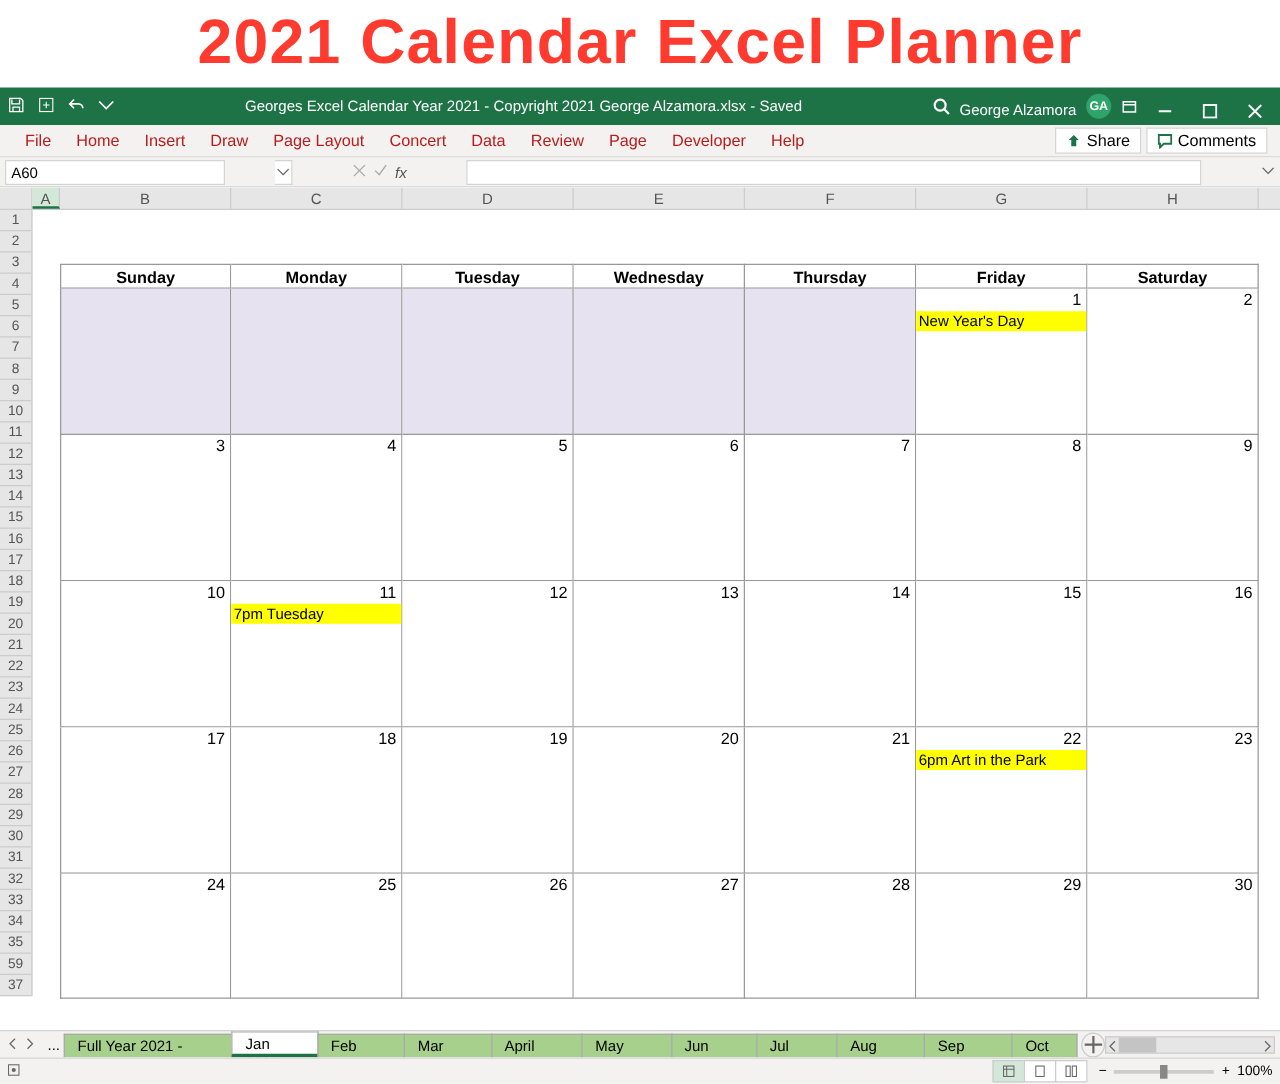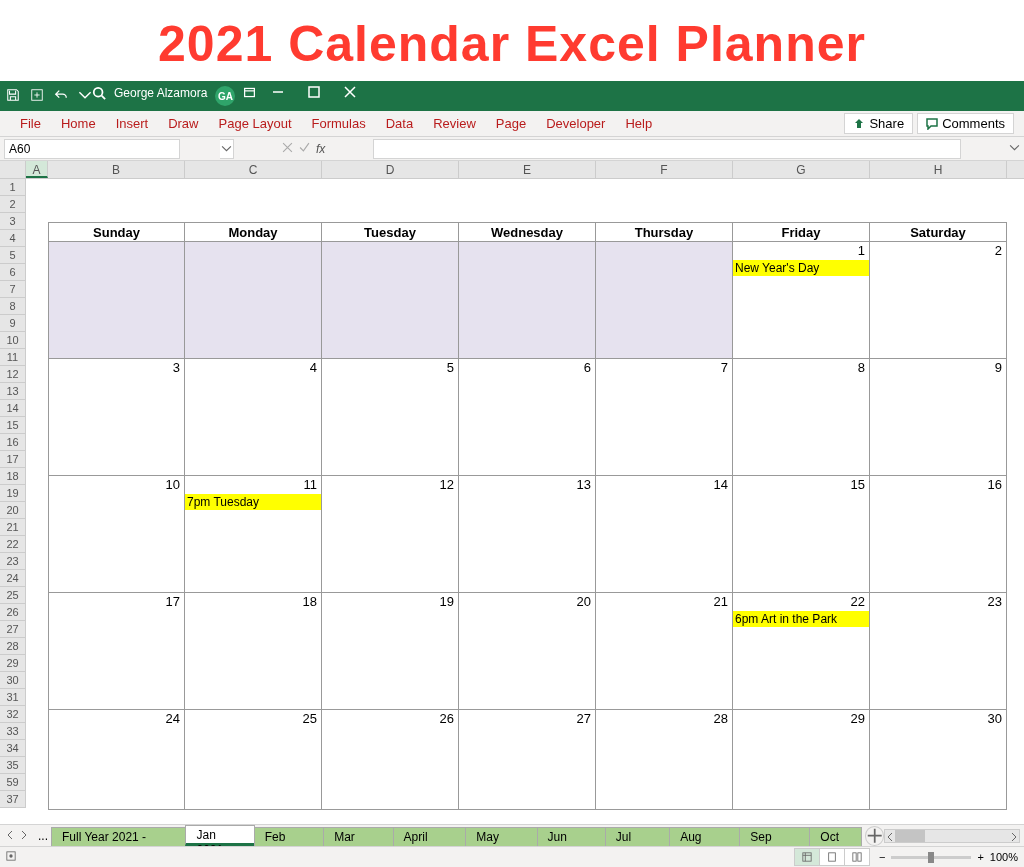--- a/index.html
+++ b/index.html
@@ -1,27 +1,27 @@
 <!DOCTYPE html>
 <html><head>
 <meta charset="utf-8">
 <style>
 * { margin: 0; padding: 0; box-sizing: border-box; }
 body { font-family: "Segoe UI", Arial, sans-serif; font-size: 12px; background: #fff; width: 1024px; height: 867px; overflow: hidden; }
 
 
-.banner { text-align: center; padding: 15px 0 8px; }
+.banner { text-align: center; padding: 4px 0 8px; }
 .banner h1 { font-size: 50px; font-weight: bold; color: #ff3b30; letter-spacing: 1px; }
 
 
 .titlebar { background: #1d7346; height: 30px; display: flex; align-items: center; color: #fff; padding: 0 6px; font-size: 12px; }
 .titlebar .qat { display: flex; gap: 10px; align-items: center; }
 .titlebar .qat svg { width: 14px; height: 14px; fill: #fff; }
 .titlebar .title-center { flex: 1; text-align: center; }
-.titlebar .title-right { display: flex; align-items: flex-start; gap: 8px; }
+.titlebar .title-right { display: flex; align-items: flex-end; gap: 8px; }
 .titlebar .avatar { width: 20px; height: 20px; border-radius: 50%; background: #2fa46a; display: flex; align-items: center; justify-content: center; font-size: 10px; font-weight: bold; }
 .titlebar .winbtn { display: flex; align-items: center; justify-content: center; width: 28px; height: 100%; cursor: pointer; }
 .titlebar .winbtn svg { width: 12px; height: 12px; stroke: #fff; fill: none; stroke-width: 1.5; }
 .searchbtn svg { width: 14px; height: 14px; stroke: #fff; fill: none; stroke-width: 2; }
 .ribbon-icon svg { width: 13px; height: 13px; stroke: #fff; fill: none; stroke-width: 1.5; }
 
 
 .ribbon-tabs { background: #f3f2f1; border-bottom: 1px solid #d4d4d4; height: 26px; display: flex; align-items: center; padding: 0 10px; font-size: 13px; }
 .ribbon-tabs .tab { padding: 0 10px; color: #b91c1c; cursor: pointer; }
 .ribbon-tabs .spacer { flex: 1; }
@@ -101,20 +101,21 @@
           <rect x="2" y="2" width="12" height="12" fill="none" stroke="#fff"></rect>
           <path d="M5 8h6M8 5v6" stroke="#fff"></path>
         </svg></span>
     <span><svg viewBox="0 0 16 16">
           <path d="M6 3L2 7l4 4M2 7h8a4 4 0 014 4" fill="none" stroke="#fff" stroke-width="1.5"></path>
         </svg></span>
     <span><svg viewBox="0 0 10 6">
           <path d="M1 1l4 4 4-4" fill="none" stroke="#fff"></path>
         </svg></span>
   </div>
+  <div class="title-center">Georges Excel Calendar Year 2021 - Copyright 2021 George Alzamora.xlsx  -  Saved</div>
   <div class="title-right">
     <span class="searchbtn"><svg viewBox="0 0 16 16">
           <circle cx="7" cy="7" r="5"></circle>
           <path d="M11 11l4 4"></path>
         </svg></span>
     <span>George Alzamora</span>
     <span class="avatar">GA</span>
     <span class="ribbon-icon"><svg viewBox="0 0 16 16">
           <rect x="2" y="3" width="12" height="10"></rect>
           <path d="M2 6h12"></path>
@@ -136,21 +137,21 @@
       </span>
   </div>
 </div>
 
 <div class="ribbon-tabs" id="ribbon-tabs-row">
   <div class="tab">File</div>
     <div class="tab">Home</div>
     <div class="tab">Insert</div>
     <div class="tab">Draw</div>
     <div class="tab">Page Layout</div>
-    <div class="tab">Formulas</div>
+    <div class="tab">Concert</div>
     <div class="tab">Data</div>
     <div class="tab">Review</div>
     <div class="tab">Page</div>
     <div class="tab">Developer</div>
     <div class="tab">Help</div>
     <div class="spacer"></div>
   <div class="share-btn">
     <svg viewBox="0 0 12 12">
         <path d="M6 1l4 4H8v5H4V5H2z"></path>
       </svg>

